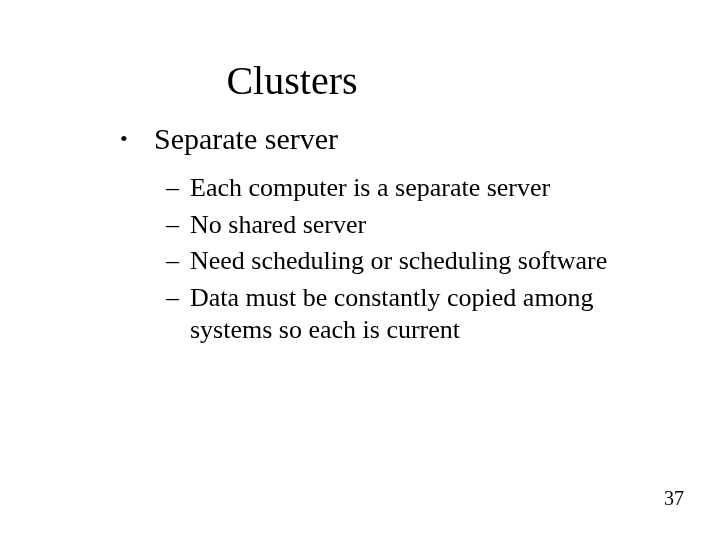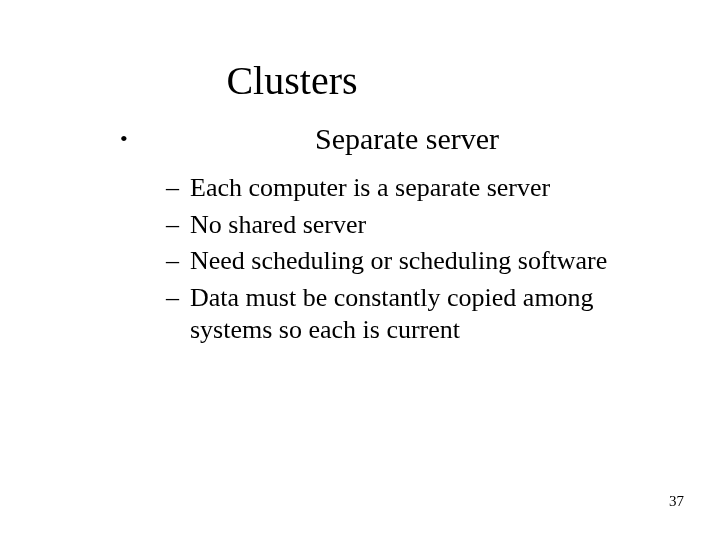--- a/index.html
+++ b/index.html
@@ -44,21 +44,20 @@
   }
   .l1 .bullet {
     width: 34px;
     flex: 0 0 34px;
     text-align: left;
     font-size: 22px;
     line-height: 38px;
   }
   .l1 .text {
     flex: 1;
-    text-align: center;
   }
   .subitems {
     margin-left: 46px;
   }
   .l2 {
     display: flex;
     align-items: flex-start;
     font-size: 26px;
     line-height: 1.25;
     margin-bottom: 4px;
@@ -68,21 +67,21 @@
     flex: 0 0 24px;
   }
   .l2 .text {
     flex: 1;
     padding-right: 20px;
   }
   .pagenum {
     position: absolute;
     right: 36px;
     bottom: 30px;
-    font-size: 15px;
+    font-size: 20px;
     font-family: "Times New Roman", Times, serif;
   }
 </style>
 </head>
 <body>
 
 <div class="slide">
 
   <div class="title">Clusters</div>
 

